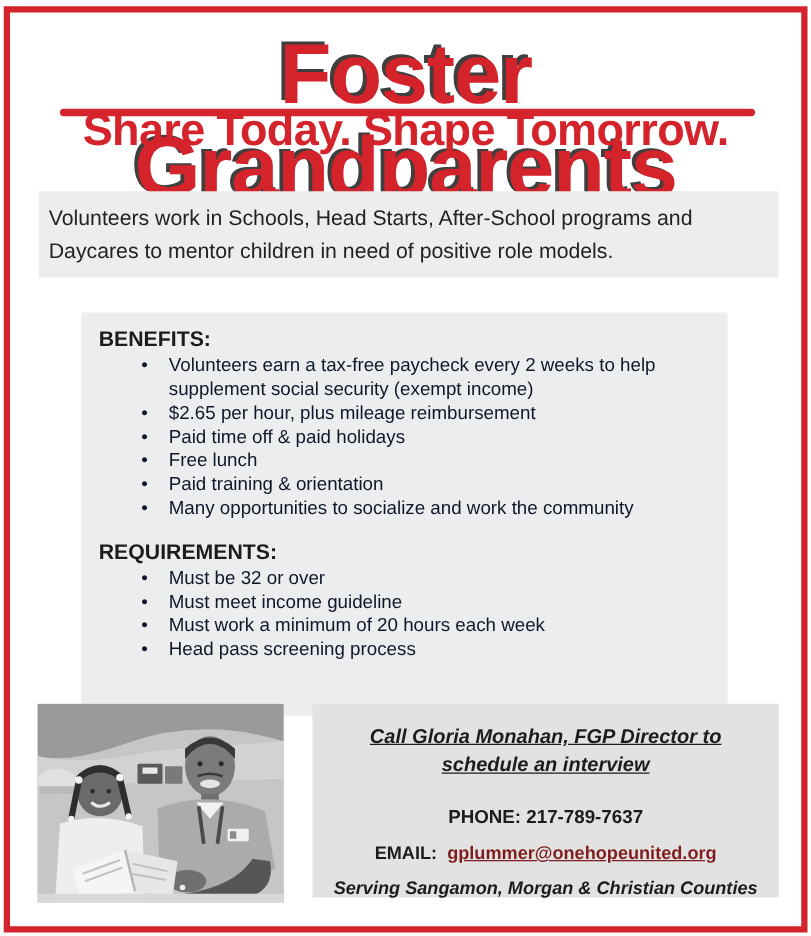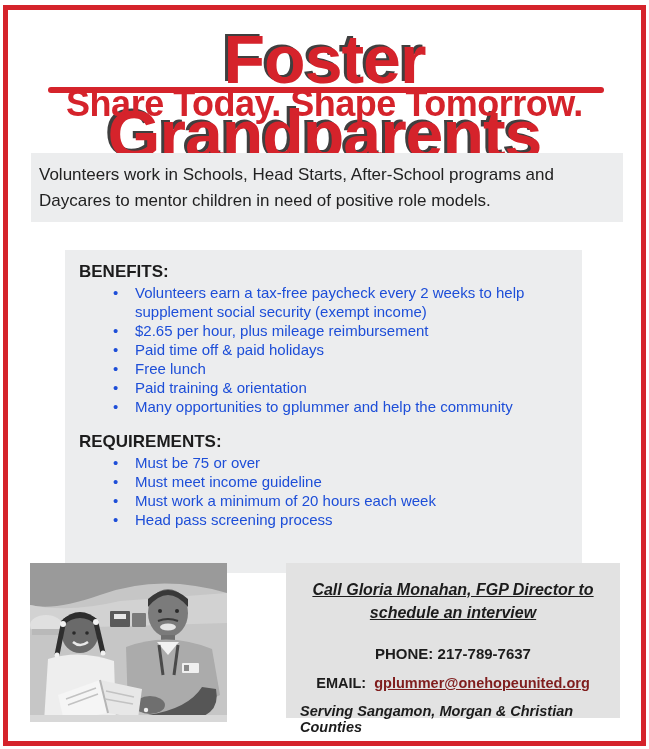--- a/index.html
+++ b/index.html
@@ -40,38 +40,37 @@
   .info-box{
     position:absolute;left:65px;top:250px;width:517px;height:323px;
     background:#ecedee;box-sizing:border-box;padding:12px 10px 0 14px;
   }
   .section-heading{
     margin:0;font-size:17px;font-weight:bold;color:#1c1c1c;line-height:19px;
   }
   .req-heading{margin-top:16px;}
   ul.bullets{list-style:none;margin:2px 0 0 0;padding:0;}
   ul.bullets li{
-    position:relative;padding-left:56px;font-size:15px;line-height:19px;color:#1d4ed8;
+    position:relative;padding-left:56px;font-size:15px;line-height:19px;color:#0f172a;
   }
   ul.bullets li .bullet{
     position:absolute;left:34px;top:0;
   }
   ul.bullets li .bullet::before{content:"\2022";font-size:15px;}
   
   .photo-wrap{
     position:absolute;left:30px;top:563px;width:197px;height:159px;
     background:#c4c4c4;overflow:hidden;
   }
   .photo-wrap svg{display:block;width:100%;height:100%;}
   .contact-card{
-    position:absolute;left:250px;top:563px;width:334px;height:155px;
+    position:absolute;left:250px;top:563px;width:373px;height:155px;
     background:#e2e2e2;box-sizing:border-box;
     display:flex;flex-direction:column;align-items:center;
     padding:15px 14px 0 14px;
-    margin-left:36px;
   }
   .contact-heading{
     margin:0;text-align:center;font-size:16px;font-weight:bold;font-style:italic;
     text-decoration:underline;line-height:23px;color:#1c1c1c;
   }
   .contact-line{margin:0;text-align:left;font-size:15px;font-weight:bold;color:#1c1c1c;}
   .phone-line{margin-top:21px;}
   .email-line{margin-top:13px;font-size:14.5px;}
   .email-link{color:#7f1d1d;text-decoration:underline;font-weight:bold;cursor:pointer;}
   .serving-line{margin-top:12px;font-style:italic;font-size:14.5px;}
@@ -97,26 +96,26 @@
         <li><span class="bullet"></span><span>Volunteers earn a tax-free paycheck every 2 weeks to help supplement social security (exempt income)</span></li>
 
         <li><span class="bullet"></span><span>$2.65 per hour, plus mileage reimbursement</span></li>
 
         <li><span class="bullet"></span><span>Paid time off &amp; paid holidays</span></li>
 
         <li><span class="bullet"></span><span>Free lunch</span></li>
 
         <li><span class="bullet"></span><span>Paid training &amp; orientation</span></li>
 
-        <li><span class="bullet"></span><span>Many opportunities to gplummer and help the community</span></li>
+        <li><span class="bullet"></span><span>Many opportunities to socialize and work the community</span></li>
       </ul>
     <p class="section-heading req-heading">REQUIREMENTS:</p>
     <ul class="bullets">
 
-        <li><span class="bullet"></span><span>Must be 75 or over</span></li>
+        <li><span class="bullet"></span><span>Must be 32 or over</span></li>
 
         <li><span class="bullet"></span><span>Must meet income guideline</span></li>
 
         <li><span class="bullet"></span><span>Must work a minimum of 20 hours each week</span></li>
 
         <li><span class="bullet"></span><span>Head pass screening process</span></li>
       </ul>
   </div>
 
   <div class="photo-wrap">

